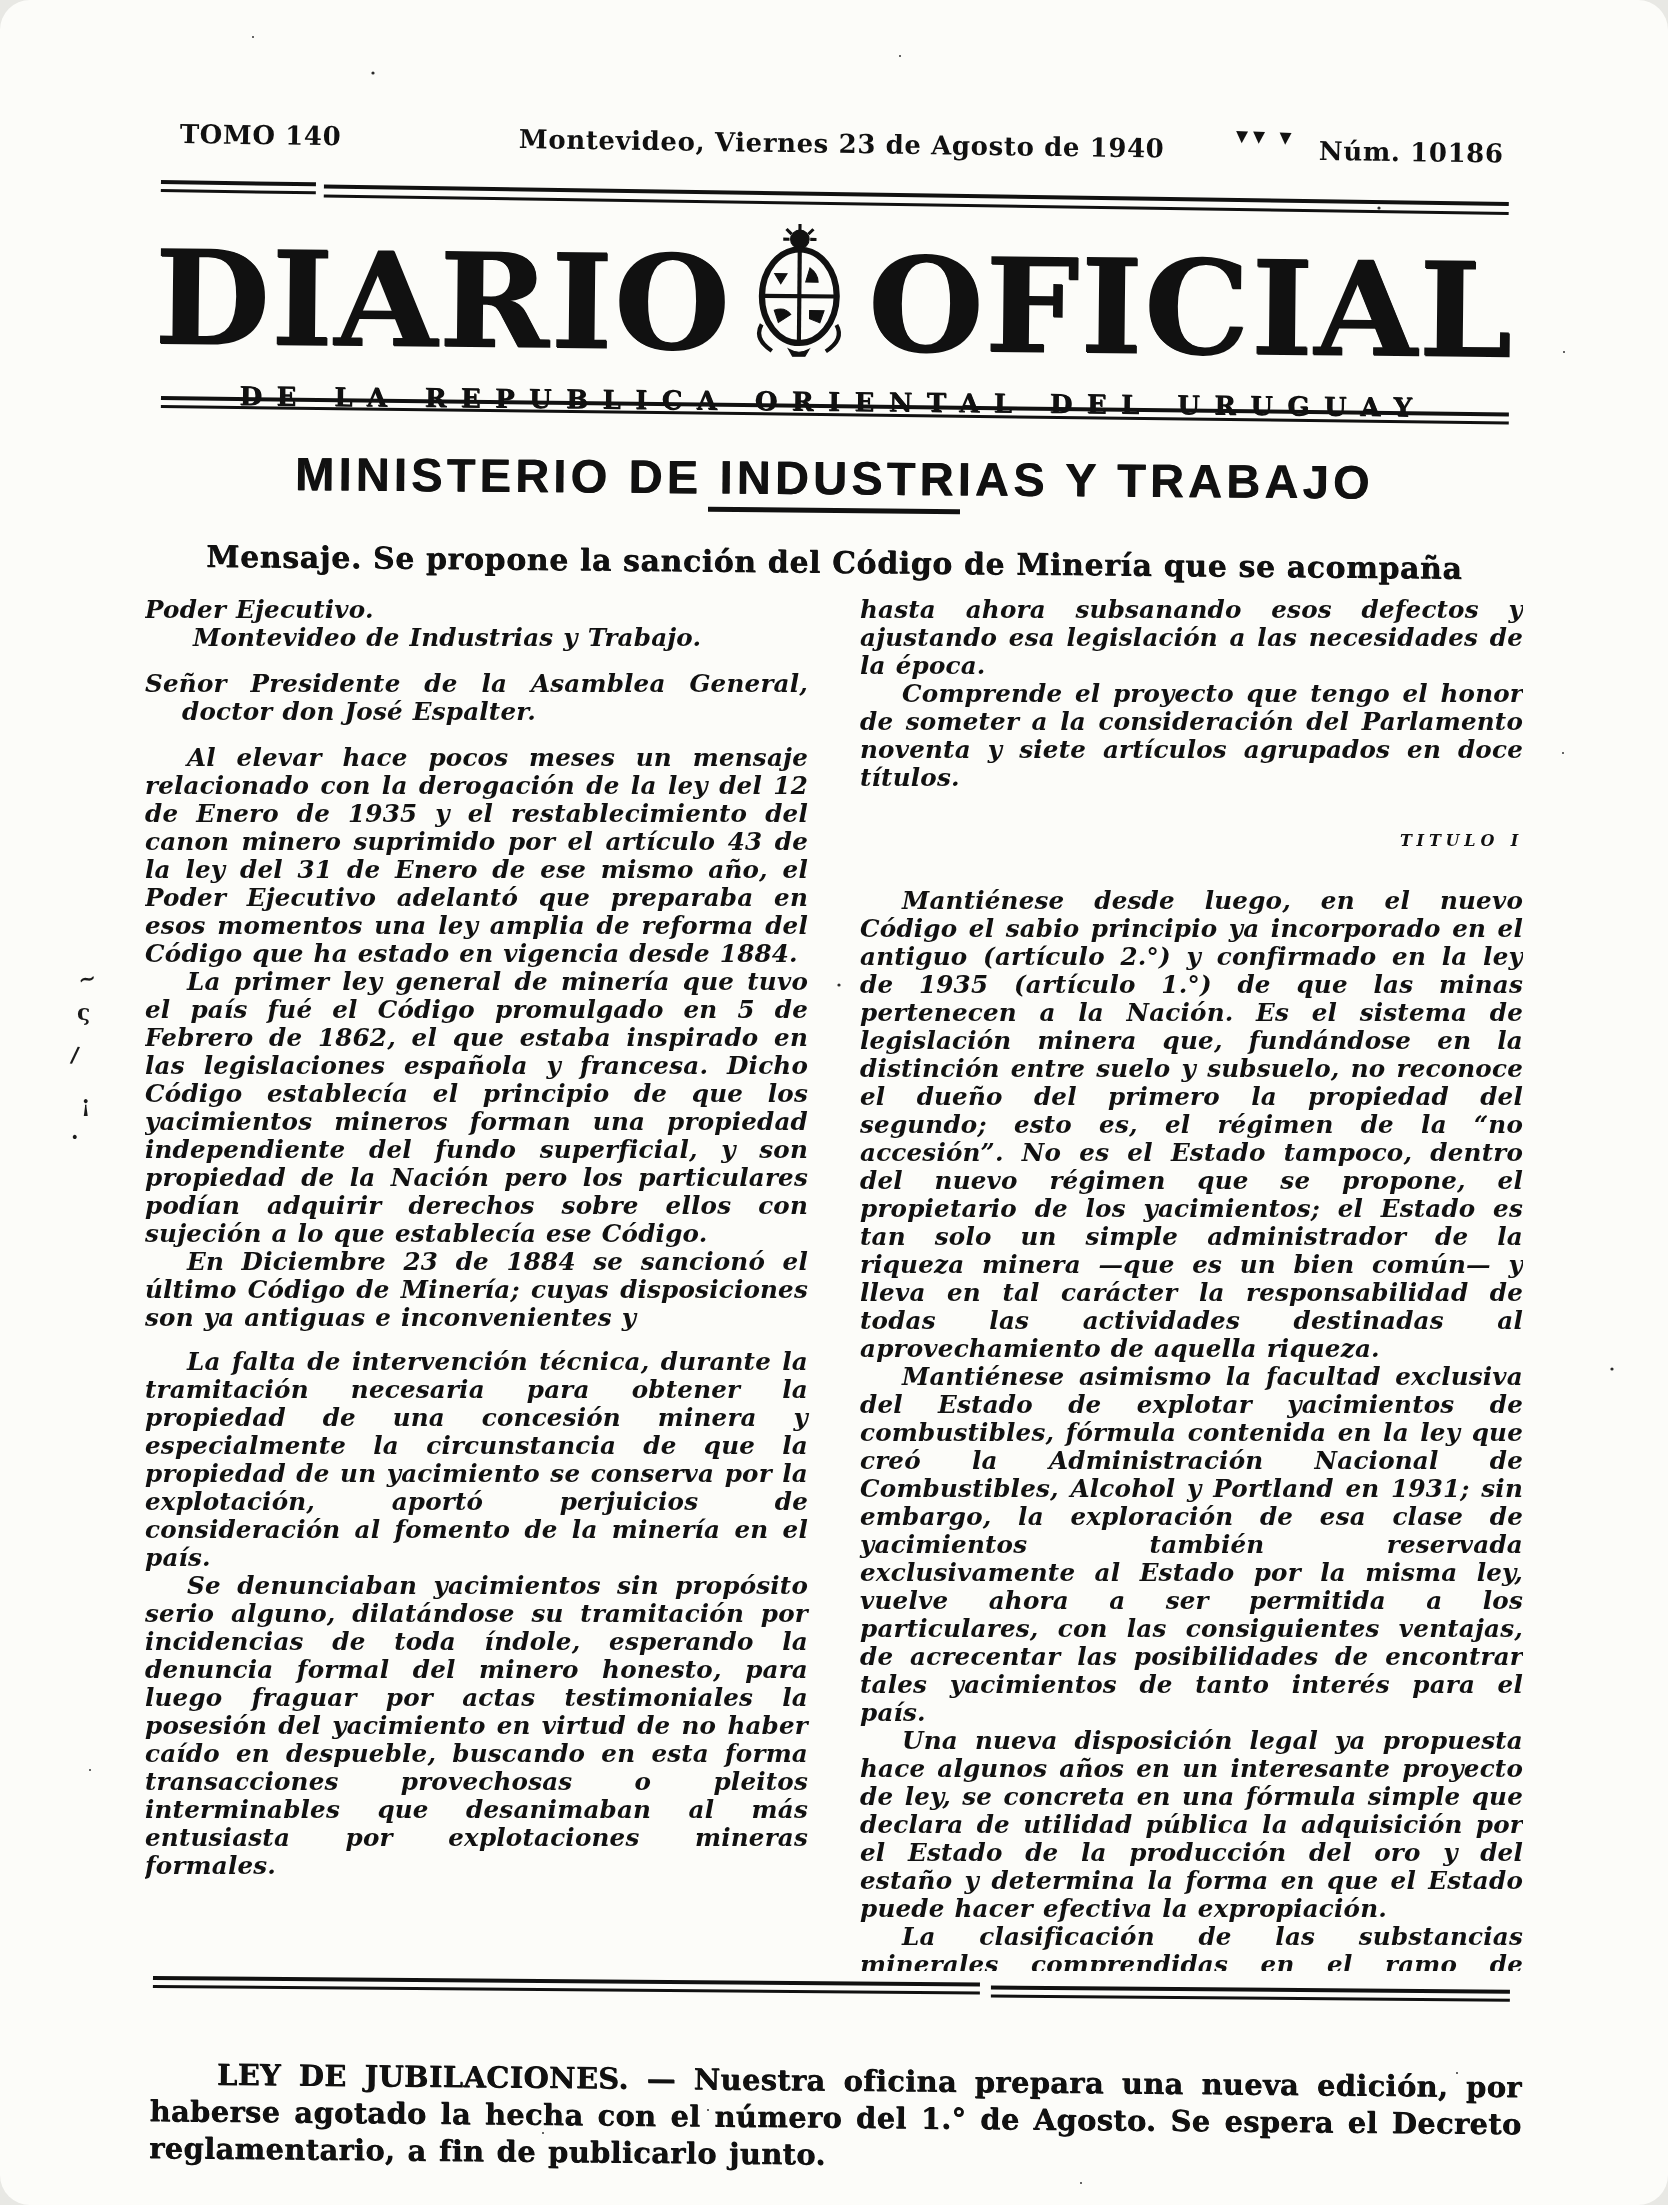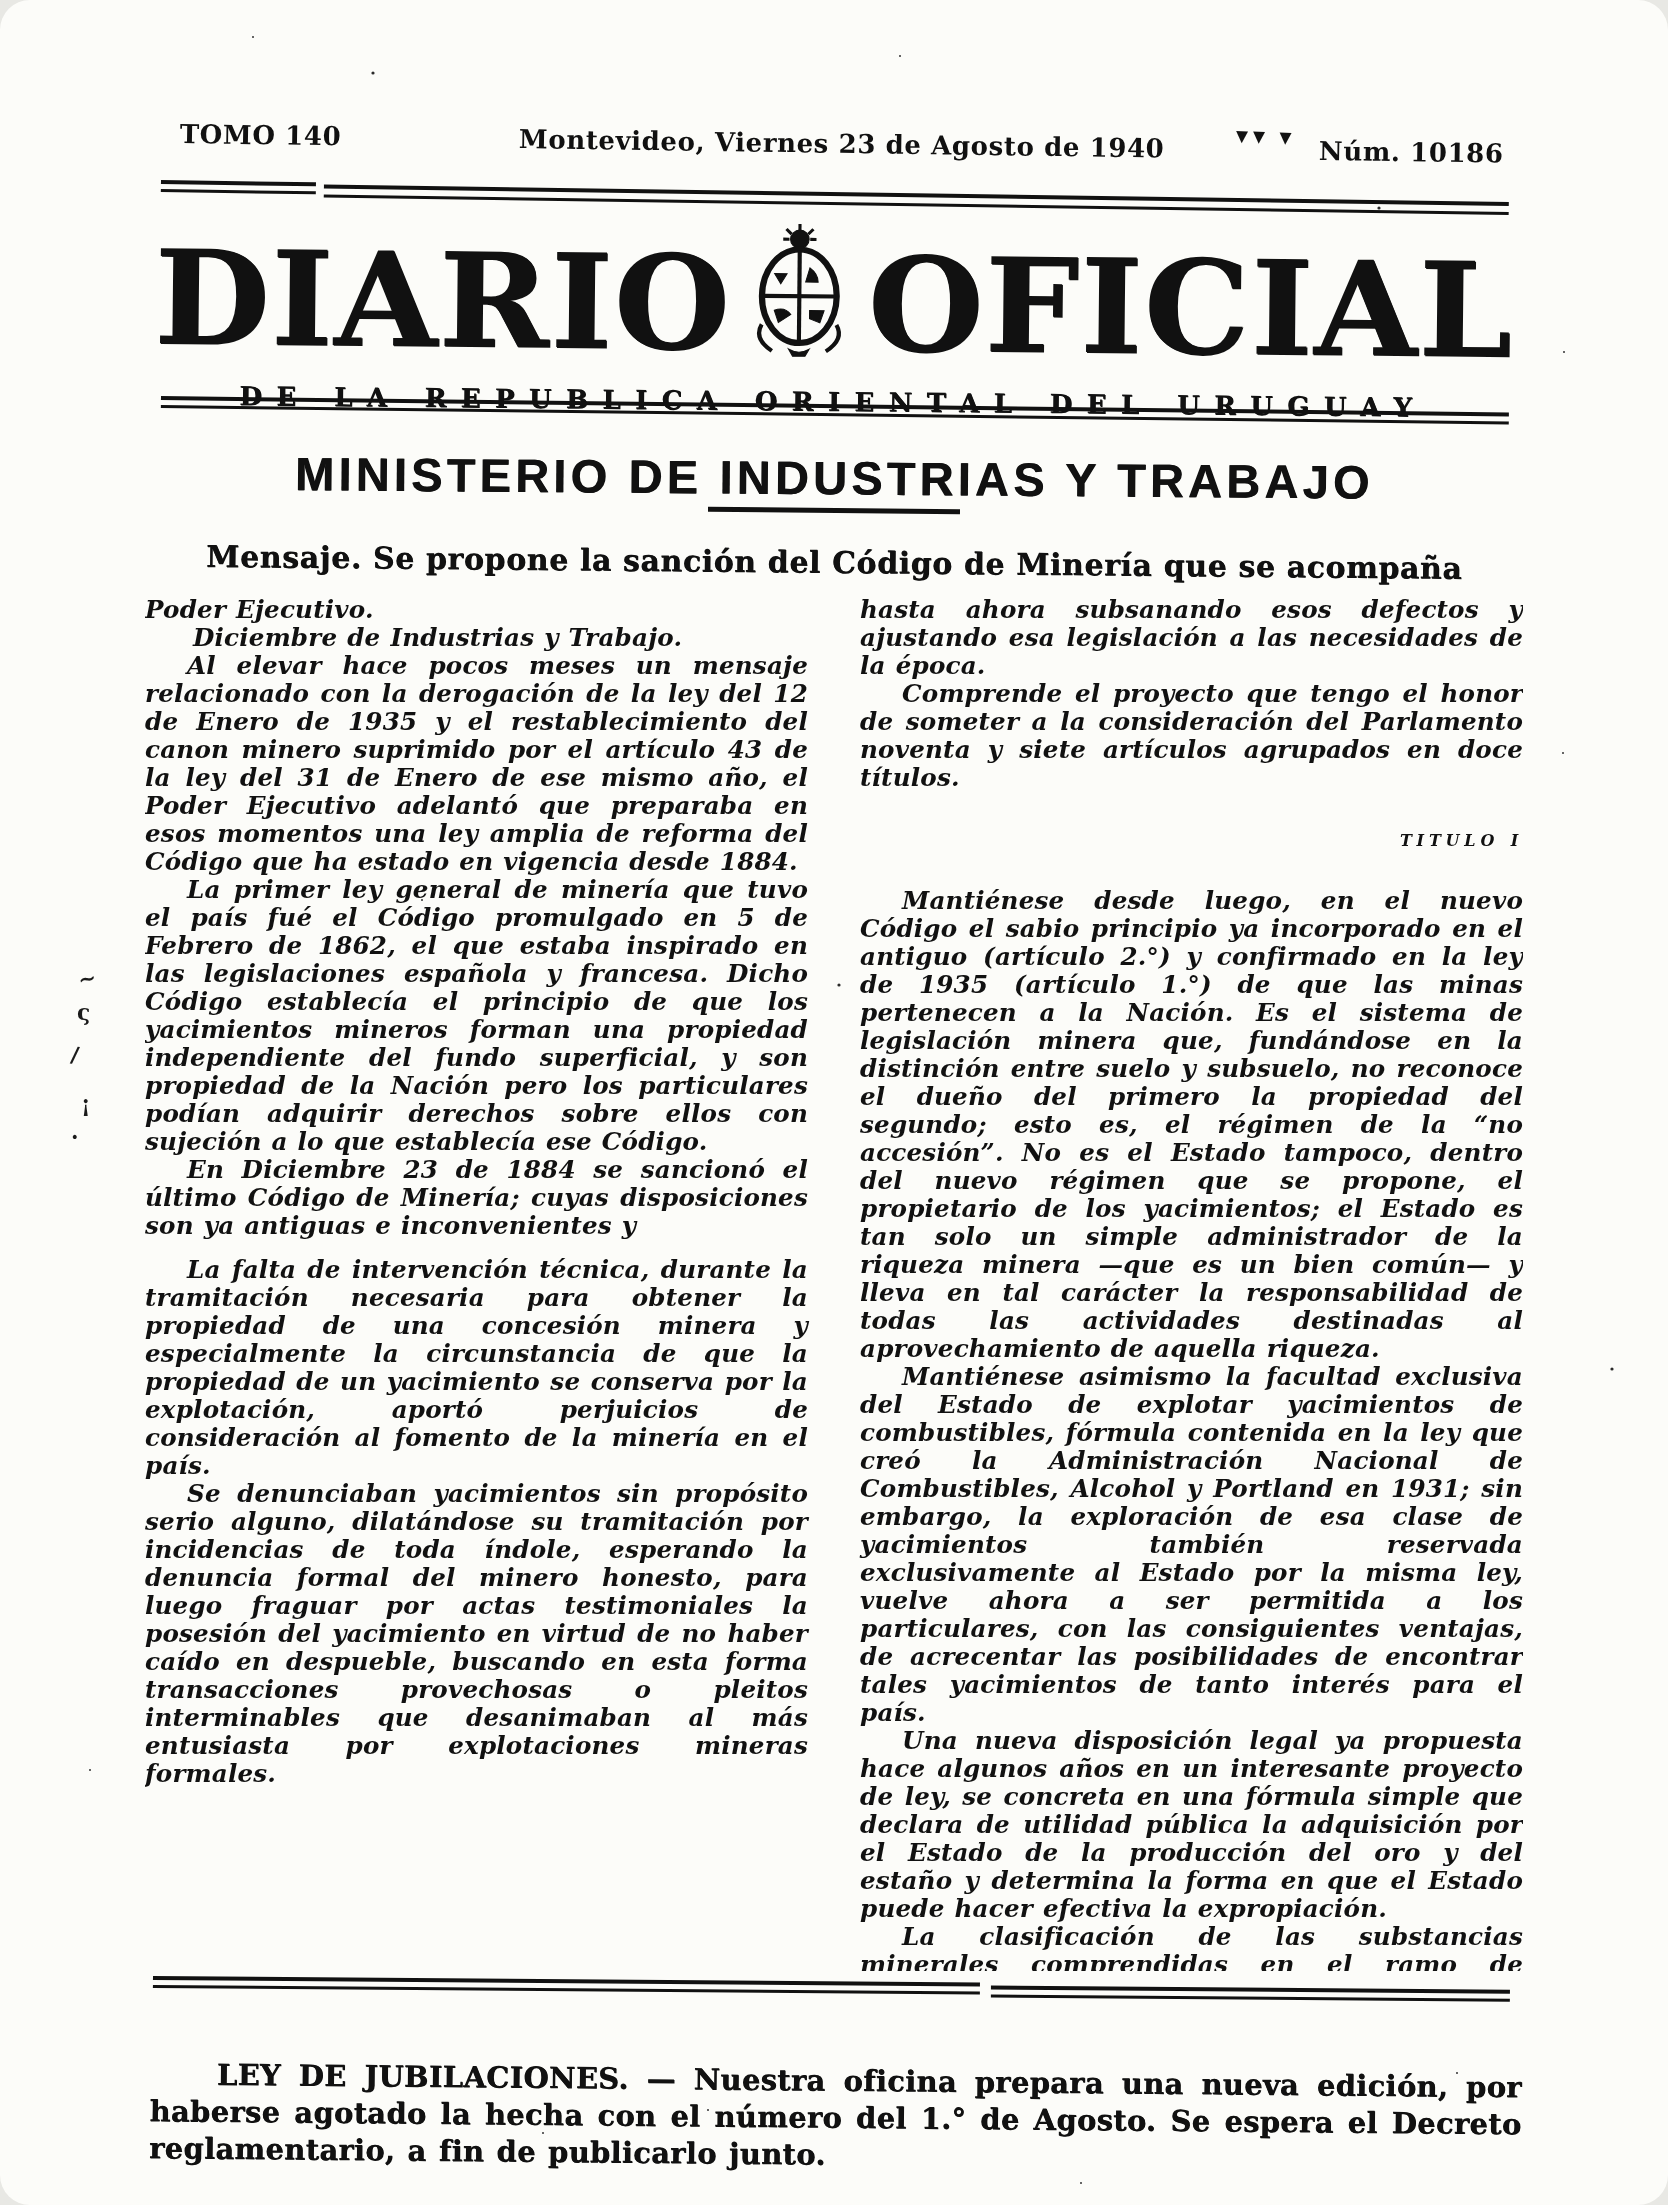--- a/index.html
+++ b/index.html
@@ -171,21 +171,22 @@
 
   <div class="rule-mid dbl"></div>
 
   <div class="ministry-title">MINISTERIO DE INDUSTRIAS Y TRABAJO</div>
   <div class="ministry-rule"></div>
   <div class="ministry-subject">Mensaje. Se propone la sanción del Código de Minería que se acompaña</div>
 
   <div class="columns">
     <div class="col">
         <p class="para s-plain">Poder Ejecutivo.</p>
-        <p class="para s-plain-indent">Diciembre de Industrias y Trabajo.</p>
+        <p class="para s-plain-indent">Montevideo de Industrias y Trabajo.</p>
+        <p class="para s-salutation">Señor Presidente de la Asamblea General, doctor don José Espalter.</p>
         <p class="para s-indent">Al elevar hace pocos meses un mensaje relacionado con la derogación de la ley del 12 de Enero de 1935 y el restablecimiento del canon minero suprimido por el artículo 43 de la ley del 31 de Enero de ese mismo año, el Poder Ejecutivo adelantó que preparaba en esos momentos una ley amplia de reforma del Código que ha estado en vigencia desde 1884.</p>
         <p class="para s-indent">La primer ley general de minería que tuvo el país fué el Código promulgado en 5 de Febrero de 1862, el que estaba inspirado en las legislaciones española y francesa. Dicho Código establecía el principio de que los yacimientos mineros forman una propiedad independiente del fundo superficial, y son propiedad de la Nación pero los particulares podían adquirir derechos sobre ellos con sujeción a lo que establecía ese Código.</p>
         <p class="para s-indent">En Diciembre 23 de 1884 se sancionó el último Código de Minería; cuyas disposiciones son ya antiguas e inconvenientes y</p>
         <p class="para s-indent-gap">La falta de intervención técnica, durante la tramitación necesaria para obtener la propiedad de una concesión minera y especialmente la circunstancia de que la propiedad de un yacimiento se conserva por la explotación, aportó perjuicios de consideración al fomento de la minería en el país.</p>
         <p class="para s-indent">Se denunciaban yacimientos sin propósito serio alguno, dilatándose su tramitación por incidencias de toda índole, esperando la denuncia formal del minero honesto, para luego fraguar por actas testimoniales la posesión del yacimiento en virtud de no haber caído en despueble, buscando en esta forma transacciones provechosas o pleitos interminables que desanimaban al más entusiasta por explotaciones mineras formales.</p>
       </div>
     <div class="col">
         <p class="para s-plain">hasta ahora subsanando esos defectos y ajustando esa legislación a las necesidades de la época.</p>
         <p class="para s-indent">Comprende el proyecto que tengo el honor de someter a la consideración del Parlamento noventa y siete artículos agrupados en doce títulos.</p>
         <p class="para s-title">TITULO I</p>

